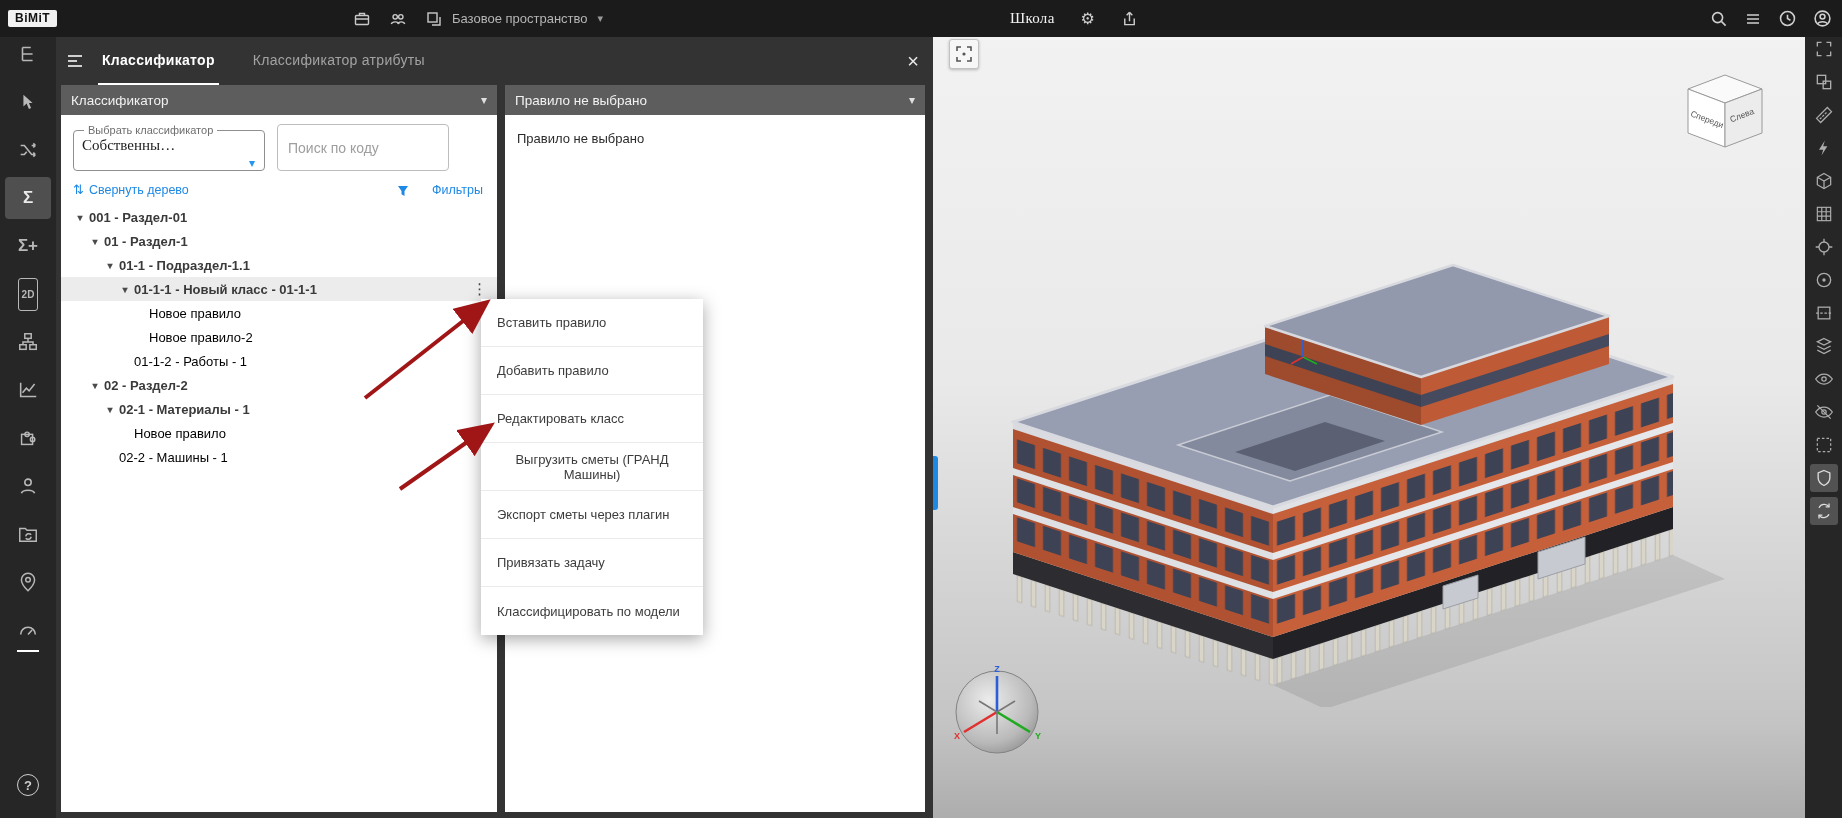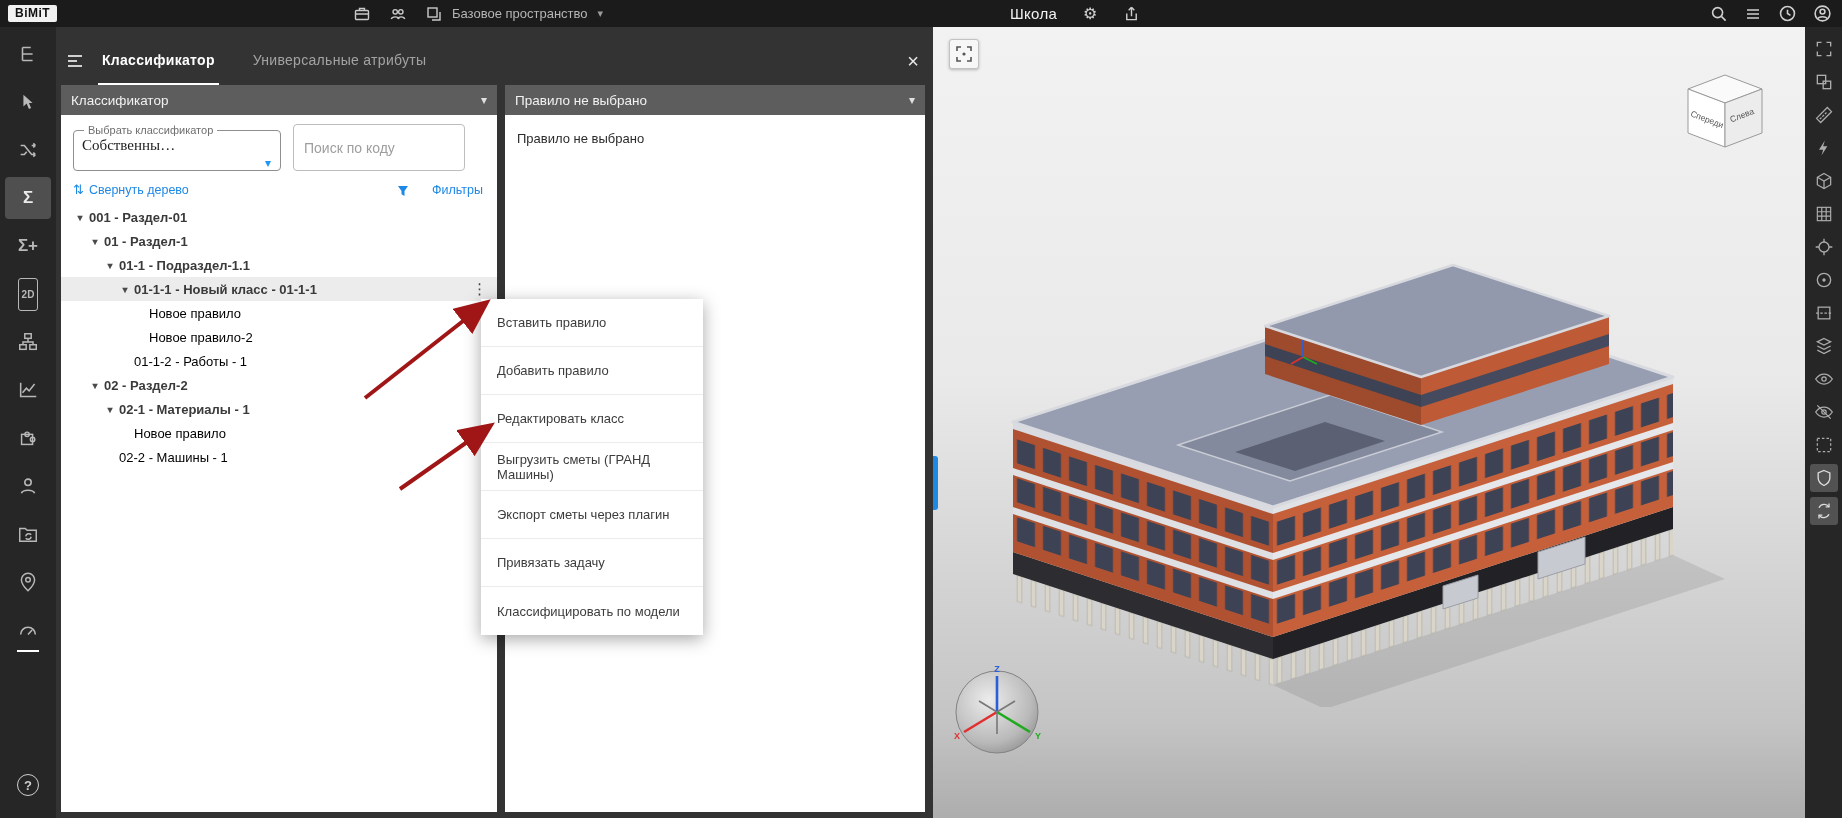--- a/index.html
+++ b/index.html
@@ -3,31 +3,31 @@
 <meta charset="utf-8">
 <style>
   * { box-sizing: border-box; }
   html,body { margin:0; padding:0; }
   body {
     width:1842px; height:818px; position:relative; overflow:hidden;
     background:#1f1f1f; font-family:"Liberation Sans", sans-serif;
     -webkit-font-smoothing:antialiased;
   }
   
-  .topbar { position:absolute; top:0; left:0; width:1842px; height:27px;
+  .topbar { position:absolute; top:0; left:0; width:1842px; height:37px;
     background:#1b1b1b; display:flex; align-items:center; z-index:40; }
   .logo { margin-left:8px; background:#f2f2f2; color:#111; font-weight:bold;
     font-size:12px; padding:1px 7px 2px; border-radius:2px; letter-spacing:.5px; }
   .tb-icons { position:absolute; left:352px; display:flex; gap:16px; align-items:center; }
   .tb-ic { width:20px; height:20px; display:flex; align-items:center; justify-content:center; }
   .workspace { position:absolute; left:452px; display:flex; align-items:center; gap:10px;
     color:#b5b5b5; font-size:13px; }
   .workspace .car { font-size:11px; color:#9a9a9a; }
   .titlegrp { position:absolute; left:1010px; display:flex; align-items:center; gap:26px; }
-  .proj-title { color:#f2f2f2; font-size:15px; letter-spacing:.3px; }
+  .proj-title { color:#f2f2f2; font-size:15px; letter-spacing:.3px;font-family:Liberation Serif, serif; }
   .gear { color:#cfcfcf; font-size:16px; line-height:1; }
   .tr-icons { position:absolute; right:10px; display:flex; gap:16px; align-items:center; }
   
   .app { position:absolute; top:27px; left:0; right:0; bottom:0; display:flex; }
   
   .ltb { width:56px; background:#262626; display:flex; flex-direction:column;
     align-items:center; padding-top:6px; flex:none; }
   .ltool { width:46px; height:42px; margin-bottom:6px; display:flex; align-items:center;
     justify-content:center; color:#b8b8b8; border-radius:4px; position:relative; flex:none; }
   .ltool.active { background:#4f4f4f; color:#ececec; }
@@ -49,21 +49,21 @@
   .pane { background:#fff; display:flex; flex-direction:column; min-height:0; }
   .pane.left { width:436px; flex:none; }
   .pane.right { flex:1; }
   .pane-h { height:30px; flex:none; background:#5d5d5d; color:#f2f2f2; font-size:13.5px;
     display:flex; align-items:center; padding:0 10px; }
   .pane-h .car { margin-left:auto; font-size:12px; color:#e0e0e0; }
   .pane-b { flex:1; background:#fff; position:relative; overflow:hidden; }
   
   .controls { display:flex; gap:12px; padding:9px 10px 0 12px; }
   .selbox { border:1px solid #8f8f8f; border-radius:4px; margin:0; padding:0 8px 4px;
-    width:208px; height:47px; position:relative; }
+    width:192px; height:47px; position:relative; }
   .selbox legend { font-size:11px; color:#6e6e6e; padding:0 4px; margin-left:2px; }
   .selval { font-size:15px; color:#1c1c1c; margin-top:1px;font-family:Liberation Serif, serif; }
   .selcaret { position:absolute; right:9px; top:20px; color:#2196f3; font-size:12px; }
   .searchbox { width:172px; height:47px; border:1px solid #bdbdbd; border-radius:4px;
     font-size:14px; padding:0 10px; color:#333; outline:none; font-family:inherit; align-self:flex-end; }
   .searchbox::placeholder { color:#9e9e9e; }
   .tree-actions { display:flex; align-items:center; padding:11px 14px 2px 12px;
     font-size:12.5px; color:#1e88e5; }
   .act { display:flex; align-items:center; gap:5px; }
   .act .sorticon { font-size:13px; }
@@ -73,21 +73,21 @@
   .trow { height:24px; display:flex; align-items:center; font-size:13px; font-weight:700; color:#3a3a3a; }
   .trow.leaf { font-weight:400; color:#000000; }
   .trow.selected { background:#ececec; }
   .caret { width:18px; text-align:center; color:#4a4a4a; font-size:10px; flex:none; }
   .spacer { width:18px; flex:none; }
   .l0{padding-left:10px}.l1{padding-left:25px}.l2{padding-left:40px}.l3{padding-left:55px}.l4{padding-left:70px}
   .kebab { margin-left:auto; padding-right:10px; color:#444; font-size:15px; font-weight:400; }
   .rule-empty { padding:16px 12px; font-size:13px; color:#2b2b2b; }
   
   .ctx { position:absolute; left:481px; top:299px; width:222px; background:#fff;
-    box-shadow:0 4px 16px rgba(0,0,0,.35); z-index:20; }
+    box-shadow:0 4px 16px rgba(0,0,0,.35); z-index:20;text-align:center; }
   .ctx-item { height:48px; display:flex; align-items:center; padding:0 16px;
     font-size:13px; color:#3c3c3c; border-bottom:1px solid #ebebeb; }
   .ctx-item:last-child { border-bottom:none; }
   
   .arrows { position:absolute; top:0; left:0; z-index:30; pointer-events:none; }
   
   .viewport { flex:1; position:relative; min-width:0;
     background:linear-gradient(180deg,#f2f2f2 0%,#e9e9e9 45%,#c4c4c4 88%,#adadad 100%); }
   .handle { position:absolute; left:0; top:429px; width:5px; height:54px;
     background:#1e88e5; border-radius:0 3px 3px 0; z-index:5; }
@@ -252,21 +252,21 @@
   </div>
 
   <div class="panels">
     <div class="tabbar">
       <span class="tab-collapse">
         <svg width="18" height="16" viewBox="0 0 18 16" stroke="#d0d0d0" stroke-width="1.8">
             <path d="M2 3h14M2 8h9M2 13h14"></path>
           </svg>
       </span>
       <span class="tab active">Классификатор</span>
-      <span class="tab">Универсальные атрибуты</span>
+      <span class="tab">Классификатор атрибуты</span>
       <span class="tab-close">×</span>
     </div>
     <div class="panes">
 
       <div class="pane left">
         <div class="pane-h">
           <span>Классификатор</span>
           <span class="car">▾</span>
         </div>
         <div class="pane-b">

